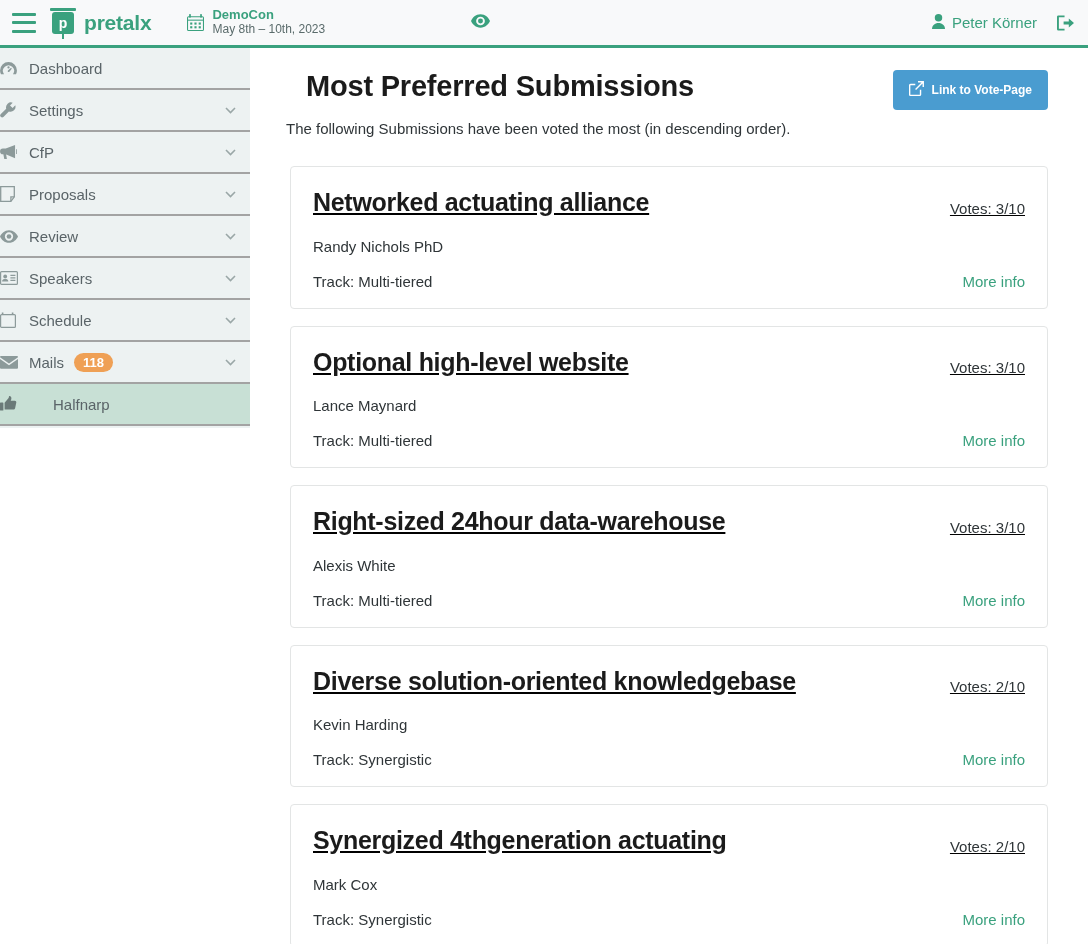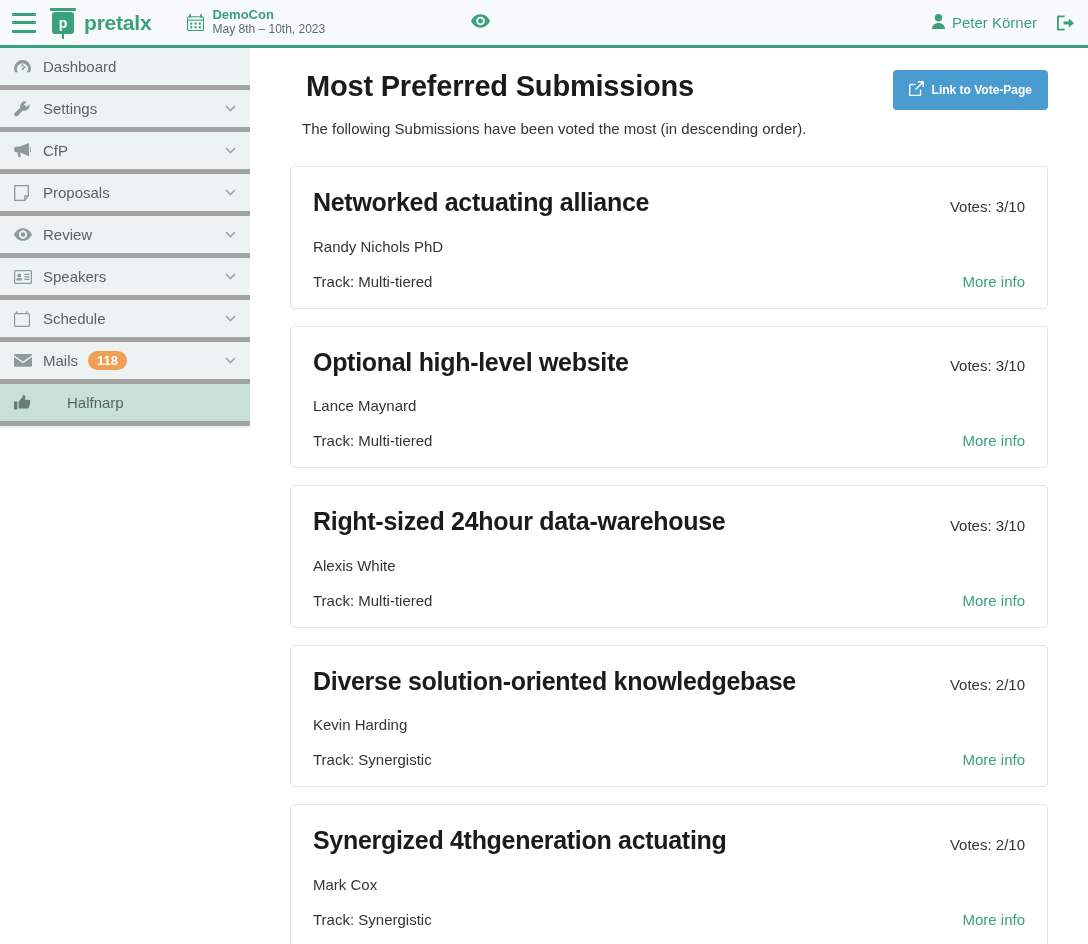--- a/index.html
+++ b/index.html
@@ -66,22 +66,22 @@
   
   .sidebar {
     position: absolute; top: 48px; left: 0;
     width: 250px; height: 380px;
     background: #edf2f2;
   }
   .nav-item {
     position: relative;
     height: 42px;
     display: flex; align-items: center;
-    padding-left: 14px; padding-right: 14px;
-    border-bottom: 5px solid #a3a3a3;
+    padding-right: 14px;
+    border-bottom: 2px solid #a3a3a3;
     color: #5a6468;
     font-size: 15px;
     cursor: pointer;
     background: #edf2f2;
   }
   .nav-item.active { background: #c8e0d5; gap: 24px; }
   .nav-item .nav-icon {
     width: 22px; color: #8c9a9a; display: flex; align-items: center; justify-content: flex-start;
     flex: none;
   }
@@ -107,41 +107,41 @@
     overflow: hidden;
   }
   .page-head {
     display: flex; align-items: flex-start; justify-content: space-between;
     padding: 22px 40px 0 40px;
   }
   .page-title {
     font-size: 29px; font-weight: bold; color: #1b1b1b; letter-spacing: -0.2px; margin-left: 16px;
   }
   .page-sub {
-    padding: 10px 40px 0 52px;
+    padding: 10px 40px 0 36px;
     font-size: 15px; color: #2f3538;
   }
   .btn-vote {
     display: inline-flex; align-items: center; gap: 8px;
     background: #4a9cd0; color: #ffffff;
     border: none; border-radius: 4px;
     padding: 11px 16px; font-size: 12px; font-weight: bold;
     font-family: "Liberation Sans", sans-serif;
     cursor: pointer; white-space: nowrap;
   }
 
   .cards { padding: 29px 40px 0 40px; }
   .card {
     background: #ffffff;
     border: 1px solid #e3e5e5;
     border-radius: 4px;
     margin-bottom: 17px;
     padding: 22px 22px 18px 22px;
   }
-  .card-row-top { display: flex; align-items: center; justify-content: space-between; }
+  .card-row-top { display: flex; align-items: flex-end; justify-content: space-between; text-decoration: underline; }
   .card-title {
     font-size: 25px; font-weight: bold; color: #1b1b1b; letter-spacing: -0.3px;
     line-height: 1.1;
   }
   .card-votes { font-size: 15px; color: #2f3538; white-space: nowrap; padding-top: 7px; }
   .card-speaker { font-size: 15px; color: #2f3538; margin-top: 21px; }
   .card-row-bottom {
     display: flex; align-items: flex-end; justify-content: space-between;
     margin-top: 18px;
   }

